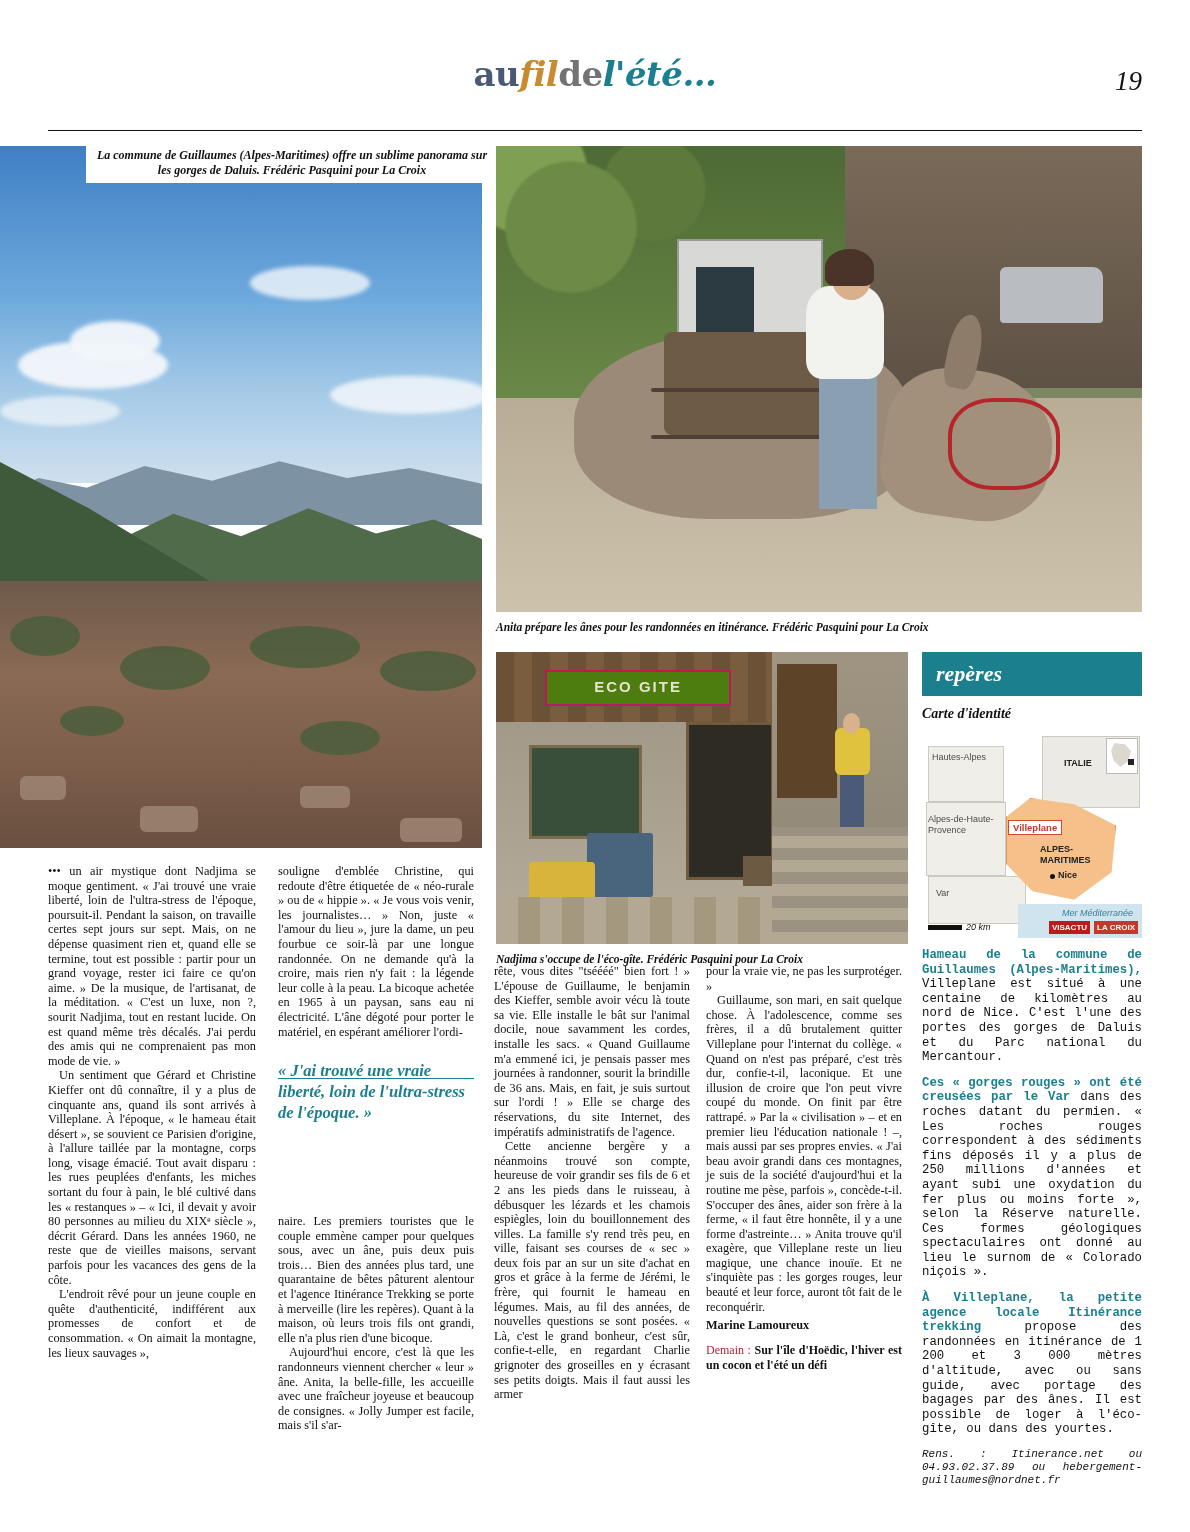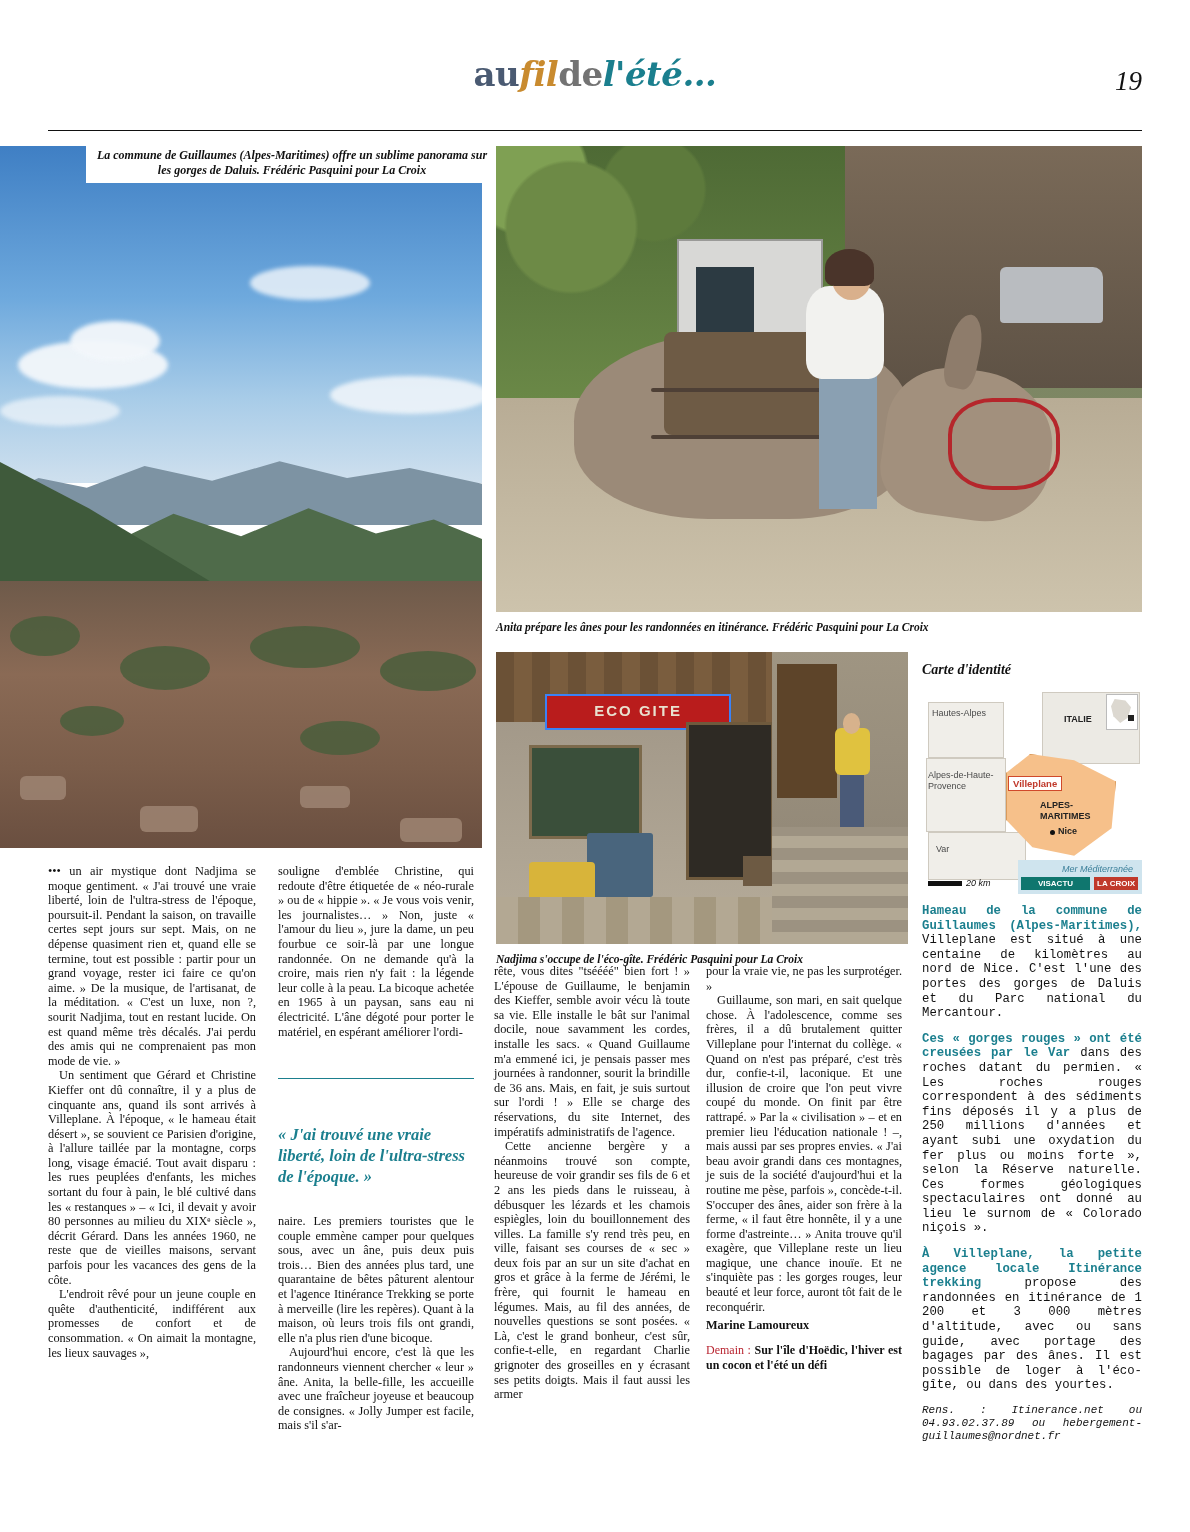--- a/index.html
+++ b/index.html
@@ -195,21 +195,21 @@
   #photo-gite .wall {
     position:absolute; inset:0;
     background: linear-gradient(#9d9384, #b6ac9a);
   }
   #photo-gite .wood {
     position:absolute; left:0; top:0; width:100%; height:24%;
     background: repeating-linear-gradient(90deg,#6b5136 0 18px,#7a5d3e 18px 36px);
   }
   #photo-gite .sign {
     position:absolute; left:12%; top:6%; width:44%; height:11%;
-    background:#b91c1c; border:2px solid #3b82f6;margin-top:24px;
+    background:#4d7c0f; border:2px solid #be185d;
   }
   #photo-gite .sign span {
     display:block; text-align:center; color:#e9e1cf;
     font-family:"Liberation Sans", sans-serif; font-weight:bold;
     font-size:15px; line-height:30px; letter-spacing:2px;
   }
   #photo-gite .door {
     position:absolute; left:46%; top:24%; width:20%; height:52%;
     background:#2e2a24; border:3px solid #6f5a3d;
   }
@@ -270,21 +270,21 @@
   .col p.noind { text-indent: 0; }
 
   #col1 { left: 48px; top: 864px; width: 208px; height: 640px; }
   #col2 { left: 278px; top: 864px; width: 196px; height: 640px; }
   #col3 { left: 494px; top: 964px; width: 196px; height: 540px; }
   #col4 { left: 706px; top: 964px; width: 196px; height: 540px; }
 
   
   #pullquote {
     position: absolute;
-    left: 278px; top: 1124px; width: 196px;
+    left: 278px; top: 1060px; width: 196px;
     font-family: "Liberation Serif", serif;
     font-style: italic;
     font-weight: bold;
     font-size: 16.5px;
     line-height: 21px;
     color: #1b7f8e;
   }
   #pullquote-rule {
     position:absolute; left:278px; top:1078px; width:196px; height:1px; background:#1b7f8e;
   }
@@ -392,22 +392,22 @@
     position:absolute; left: 4px; top: 4px; width: 20px; height: 24px;
     background:#dcd8d0;
     clip-path: polygon(18% 0%, 72% 6%, 100% 34%, 84% 78%, 46% 100%, 12% 72%, 0% 30%);
   }
   .map .inset .dot { position:absolute; right:3px; bottom:8px; width:6px; height:6px; background:#222; }
   .map .credit-logo {
     position:absolute; right: 4px; bottom: 4px;
     display:flex; align-items:center; gap:4px;
   }
   .map .credit-logo .vs {
-    background:#0f766e; color:#fff; font-family:"Liberation Sans", sans-serif;
-    font-size:8px; font-weight:bold; padding:2px 17px;
+    background:#b91c1c; color:#fff; font-family:"Liberation Sans", sans-serif;
+    font-size:8px; font-weight:bold; padding:2px 3px;
   }
   .map .credit-logo .lc {
     background:#c0392b; color:#fff; font-family:"Liberation Sans", sans-serif;
     font-size:8px; font-weight:bold; padding:2px 3px;
   }
 
   .rp-body {
     margin-top: 10px;
     font-family: Liberation Mono, monospace;
     font-size: 12.3px;
@@ -540,20 +540,23 @@
     <p class="noind">pour la vraie vie, ne pas les surprotéger. »</p>
     <p>Guillaume, son mari, en sait quelque chose. À l'adolescence, comme ses frères, il a dû brutalement quitter Villeplane pour l'internat du collège. « Quand on n'est pas préparé, c'est très dur, confie-t-il, laconique. Et une illusion de croire que l'on peut vivre coupé du monde. On finit par être rattrapé. » Par la « civilisation » – et en premier lieu l'éducation nationale ! –, mais aussi par ses propres envies. « J'ai beau avoir grandi dans ces montagnes, je suis de la société d'aujourd'hui et la routine me pèse, parfois », concède-t-il. S'occuper des ânes, aider son frère à la ferme, « il faut être honnête, il y a une forme d'astreinte… » Anita trouve qu'il exagère, que Villeplane reste un lieu magique, une chance inouïe. Et ne s'inquiète pas : les gorges rouges, leur beauté et leur force, auront tôt fait de le reconquérir.</p>
     <div class="byline">Marine Lamoureux</div>
     <div class="demain">
       <span class="lbl">Demain :</span>
       <span class="txt">Sur l'île d'Hoëdic, l'hiver est un cocon et l'été un défi</span>
     </div>
   </div>
 
   <div id="reperes">
+    <div class="rp-head">
+      <span>repères</span>
+    </div>
     <div class="rp-sub">Carte d'identité</div>
 
     <div class="map">
       <div class="dept italy"></div>
       <div class="dept d-ha"></div>
       <div class="dept d-ahp"></div>
       <div class="dept d-var"></div>
       <div class="dept d-am"></div>
       <div class="sea"></div>
 

